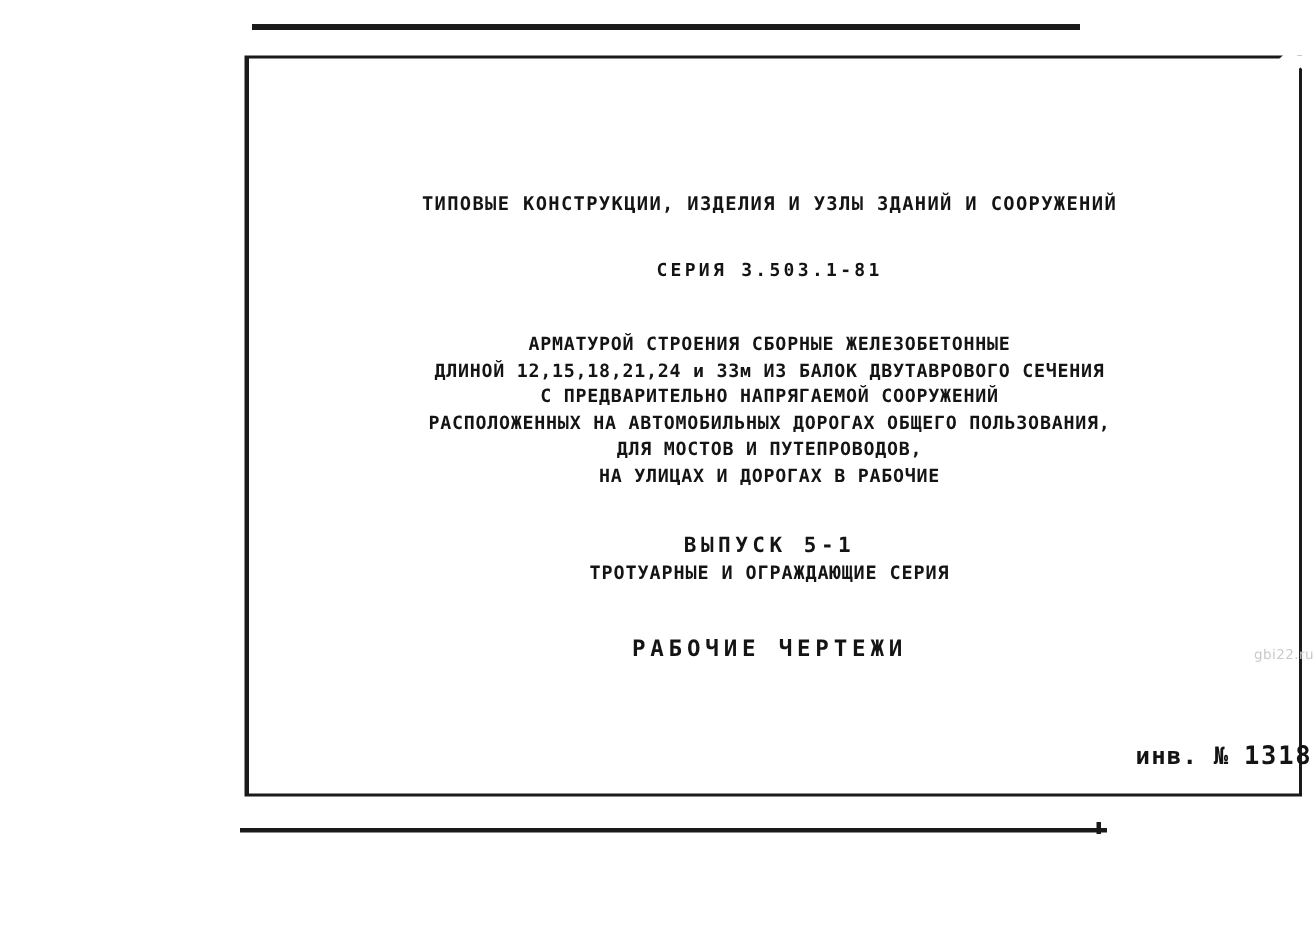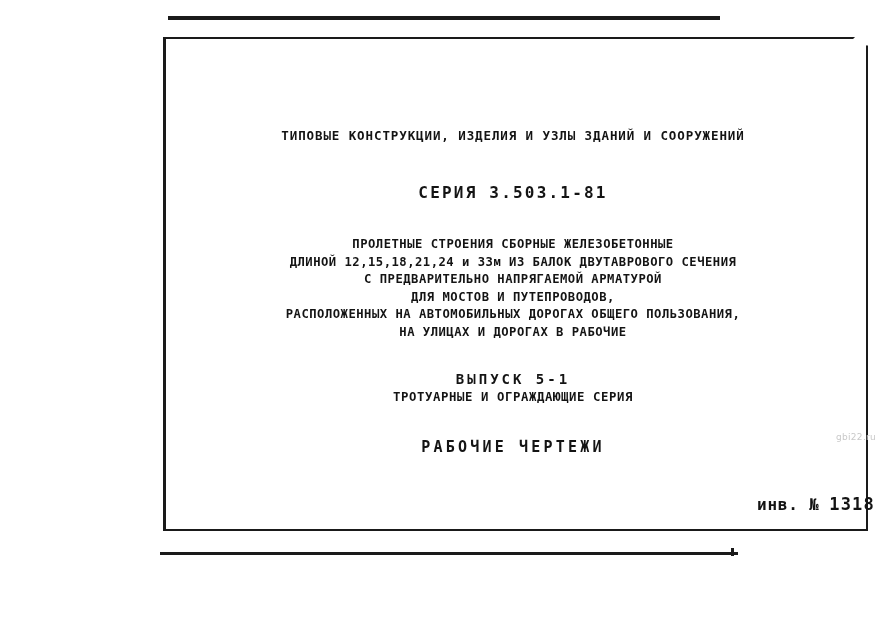--- a/index.html
+++ b/index.html
@@ -96,22 +96,22 @@
     white-space: nowrap;
   }
 
   .top-title {
     margin-top: 91px;
     font-size: 12.5px;
     letter-spacing: 0.9px;
   }
 
   .series {
-    margin-top: 40px;
-    font-size: 16px;
+    margin-top: 30px;
+    font-size: 12px;
     letter-spacing: 2.2px;
   }
 
   .desc {
     margin-top: 34px;
   }
   .desc .line {
     font-size: 12.2px;
     line-height: 17.5px;
     letter-spacing: 0.5px;
@@ -175,25 +175,25 @@
   <div class="frame-bottom-outer"></div>
   <div class="tick-bottom-right"></div>
 
   <div class="content">
 
     <div class="line top-title">ТИПОВЫЕ КОНСТРУКЦИИ, ИЗДЕЛИЯ И УЗЛЫ ЗДАНИЙ И СООРУЖЕНИЙ</div>
 
     <div class="line series">СЕРИЯ 3.503.1-81</div>
 
     <div class="desc">
-      <div class="line">ПРОЛЕТНЫЕ СТРОЕНИЯ СБОРНЫЕ ЖЕЛЕЗОБЕТОННЫЕ</div>
+      <div class="line">АРМАТУРОЙ СТРОЕНИЯ СБОРНЫЕ ЖЕЛЕЗОБЕТОННЫЕ</div>
       <div class="line">ДЛИНОЙ 12,15,18,21,24 и 33м ИЗ БАЛОК ДВУТАВРОВОГО СЕЧЕНИЯ</div>
-      <div class="line">С ПРЕДВАРИТЕЛЬНО НАПРЯГАЕМОЙ АРМАТУРОЙ</div>
+      <div class="line">С ПРЕДВАРИТЕЛЬНО НАПРЯГАЕМОЙ СООРУЖЕНИЙ</div>
+      <div class="line">РАСПОЛОЖЕННЫХ НА АВТОМОБИЛЬНЫХ ДОРОГАХ ОБЩЕГО ПОЛЬЗОВАНИЯ,</div>
       <div class="line">ДЛЯ МОСТОВ И ПУТЕПРОВОДОВ,</div>
-      <div class="line">РАСПОЛОЖЕННЫХ НА АВТОМОБИЛЬНЫХ ДОРОГАХ ОБЩЕГО ПОЛЬЗОВАНИЯ,</div>
       <div class="line">НА УЛИЦАХ И ДОРОГАХ В РАБОЧИЕ</div>
     </div>
 
     <div class="line issue">ВЫПУСК 5-1</div>
 
     <div class="line issue-sub">ТРОТУАРНЫЕ И ОГРАЖДАЮЩИЕ СЕРИЯ</div>
 
     <div class="line working-drawings">РАБОЧИЕ ЧЕРТЕЖИ</div>
 
   </div>

